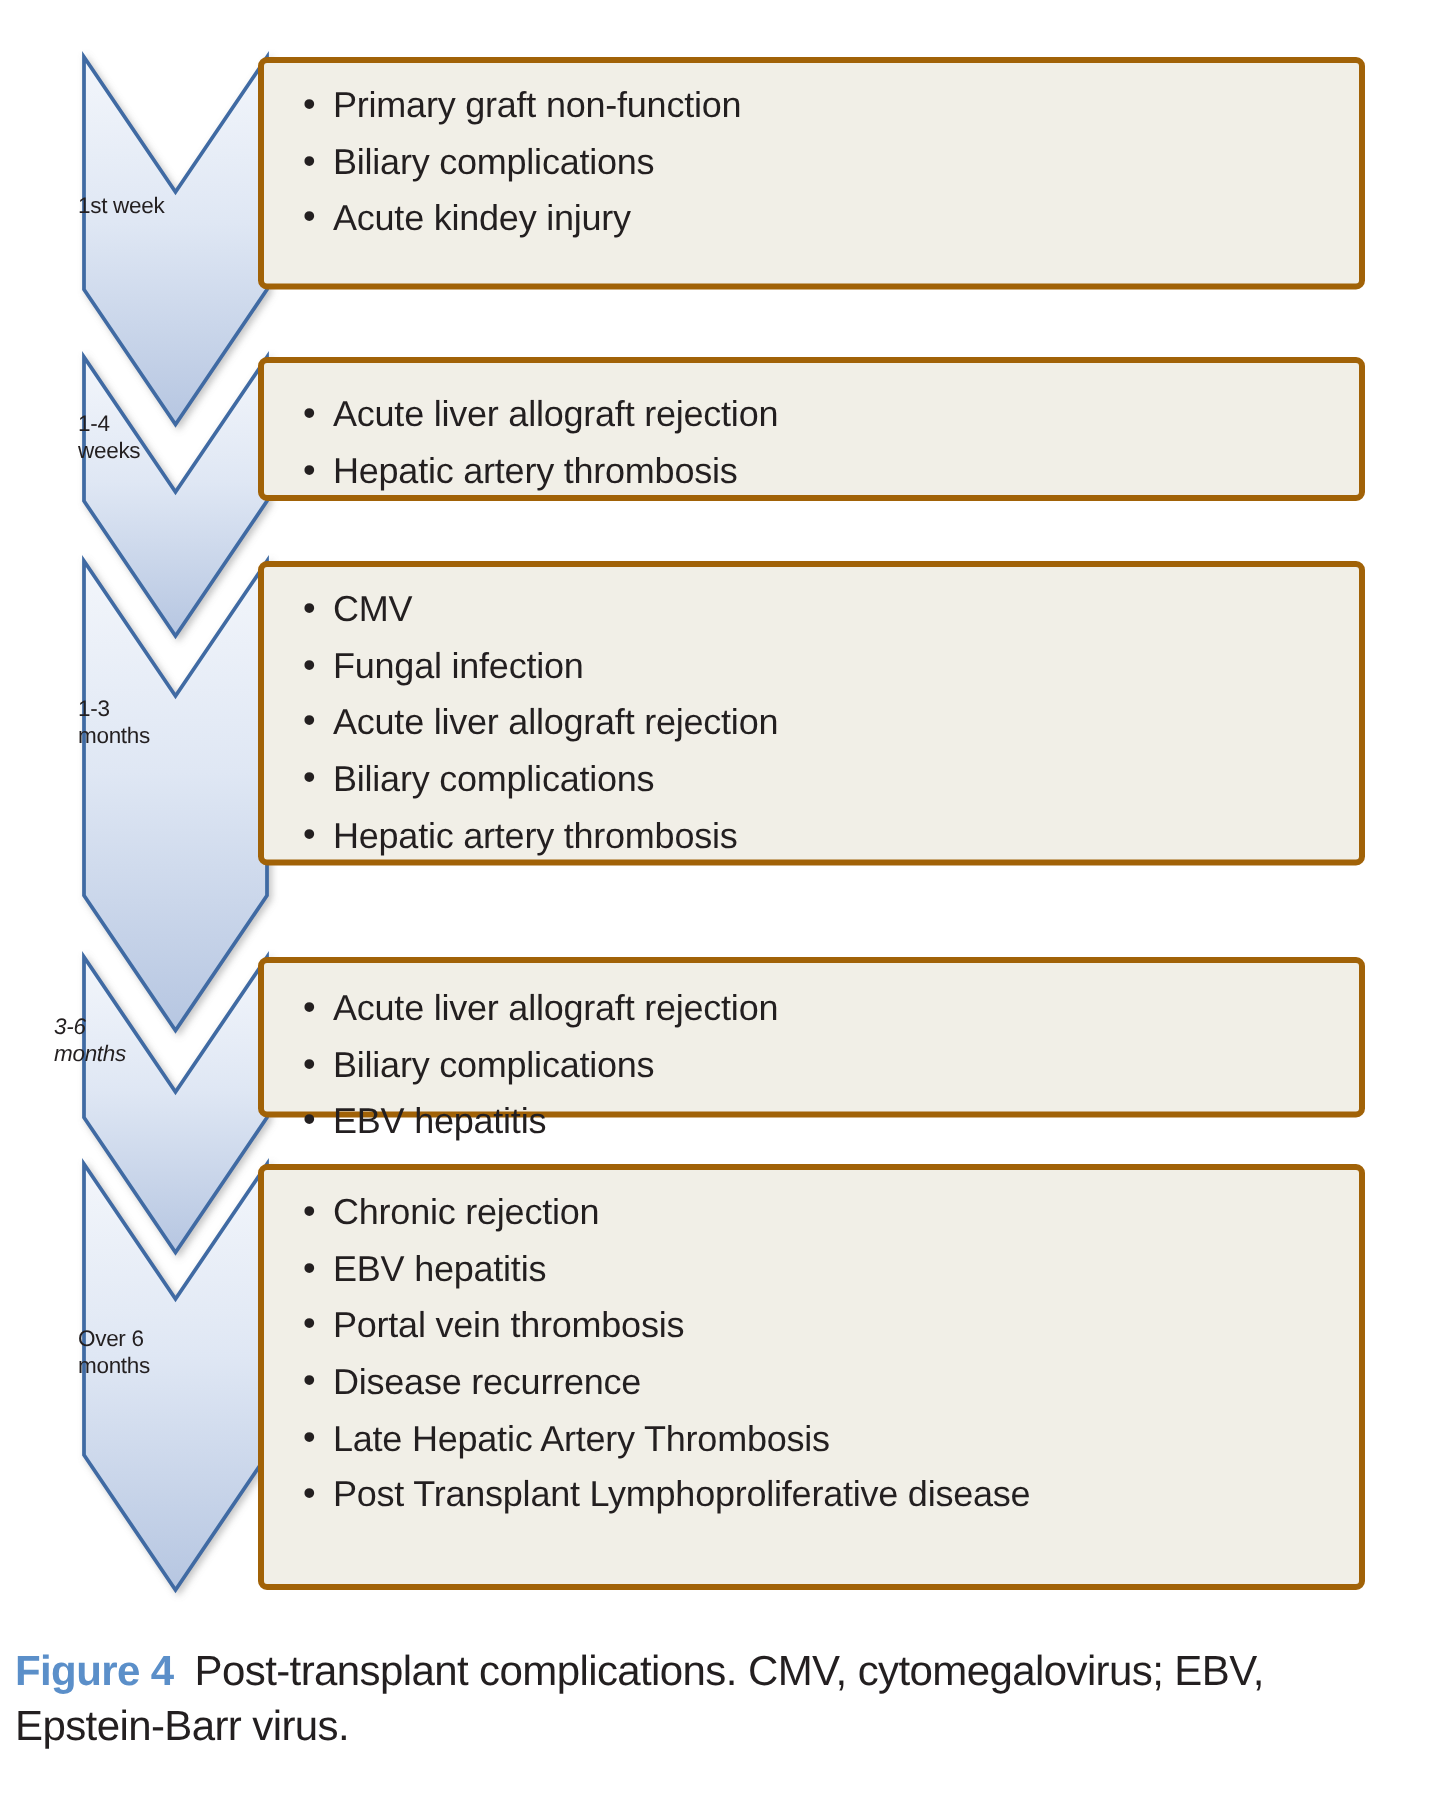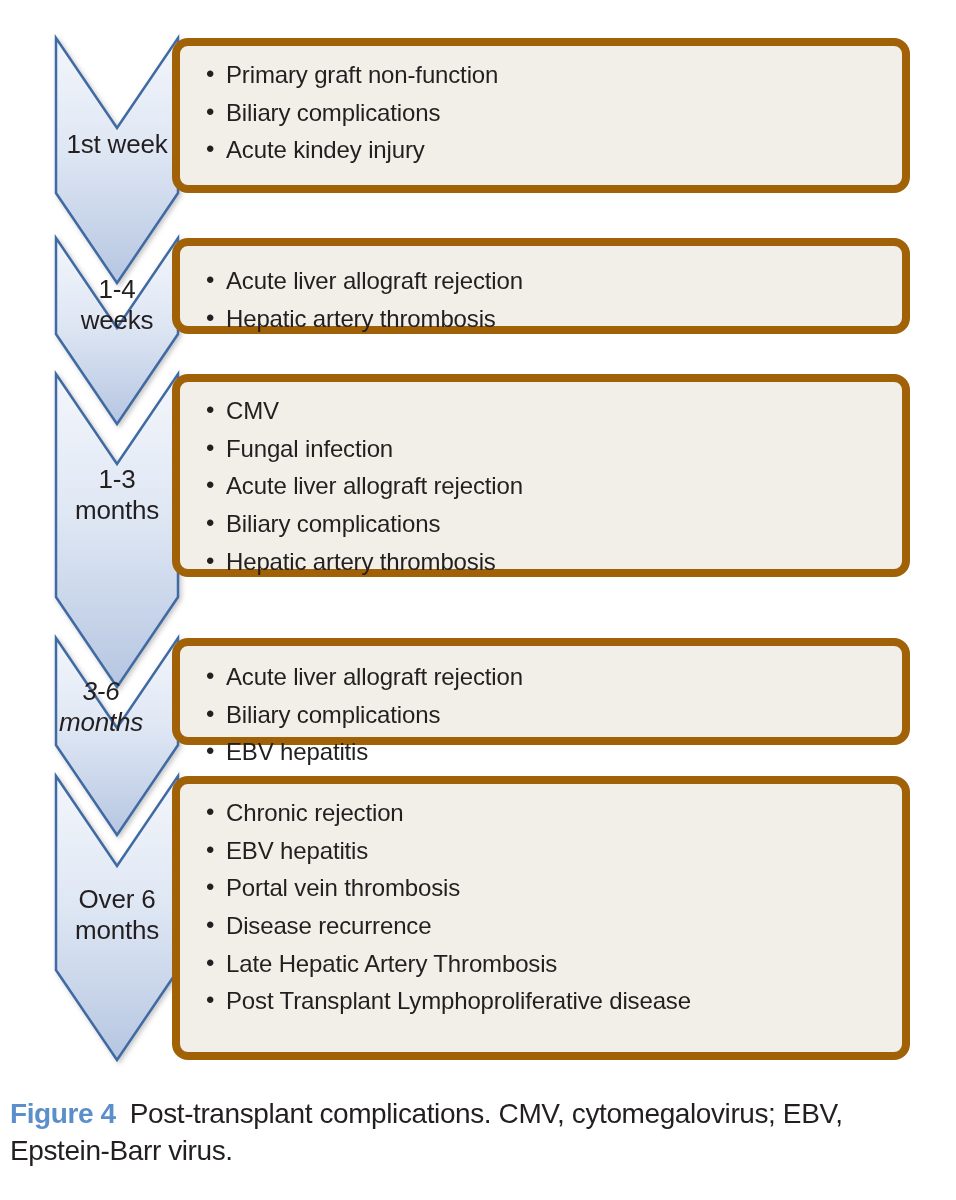--- a/index.html
+++ b/index.html
@@ -29,33 +29,33 @@
     top: 0;
     width: 956px;
     height: 1075px;
     pointer-events: none;
   }
   .chevron-layer svg { display: block; }
 
   .chev-label {
     position: absolute;
     width: 130px;
-    text-align: center;
-    font-size: 26px;
+    text-align: left;
+    font-size: 15px;
     line-height: 1.18;
     color: #231f20;
     letter-spacing: -0.2px;
   }
 
   
   .stage-box {
     position: absolute;
     background: #f1efe7;
-    border: 8px solid #a16207;
-    border-radius: 16px;
+    border: 4px solid #a16207;
+    border-radius: 6px;
     box-sizing: border-box;
     padding: 10px 2px 10px 24px;
   }
   .bullet-list {
     list-style: none;
     margin: 0;
     padding: 0;
   }
   .bullet-list li {
     position: relative;

